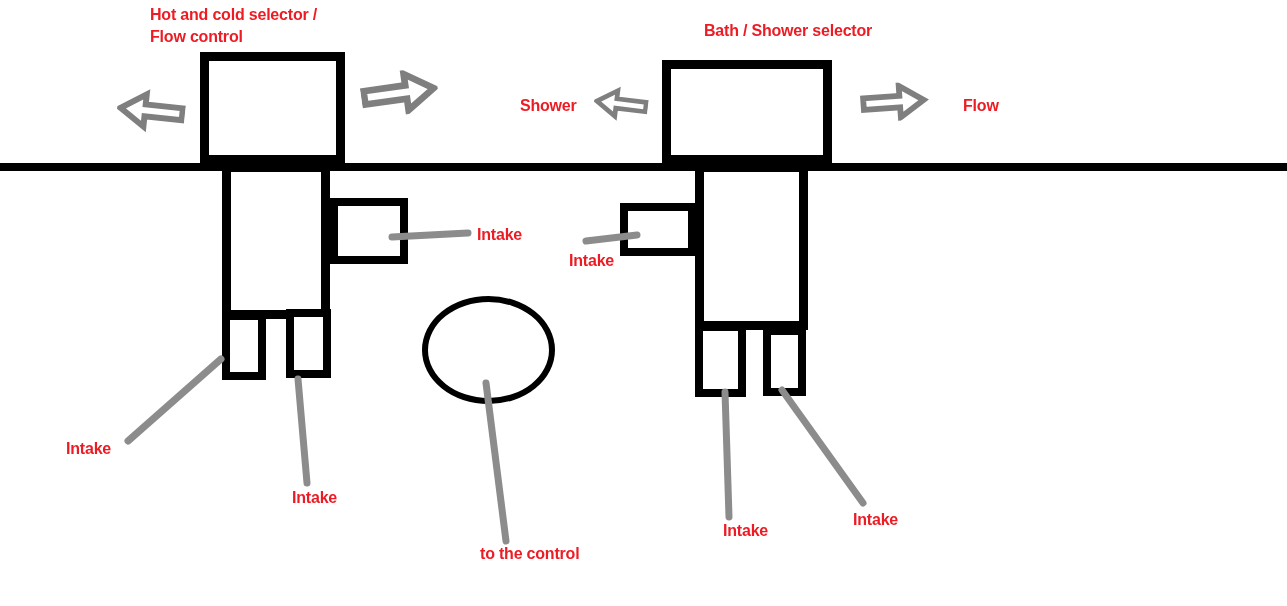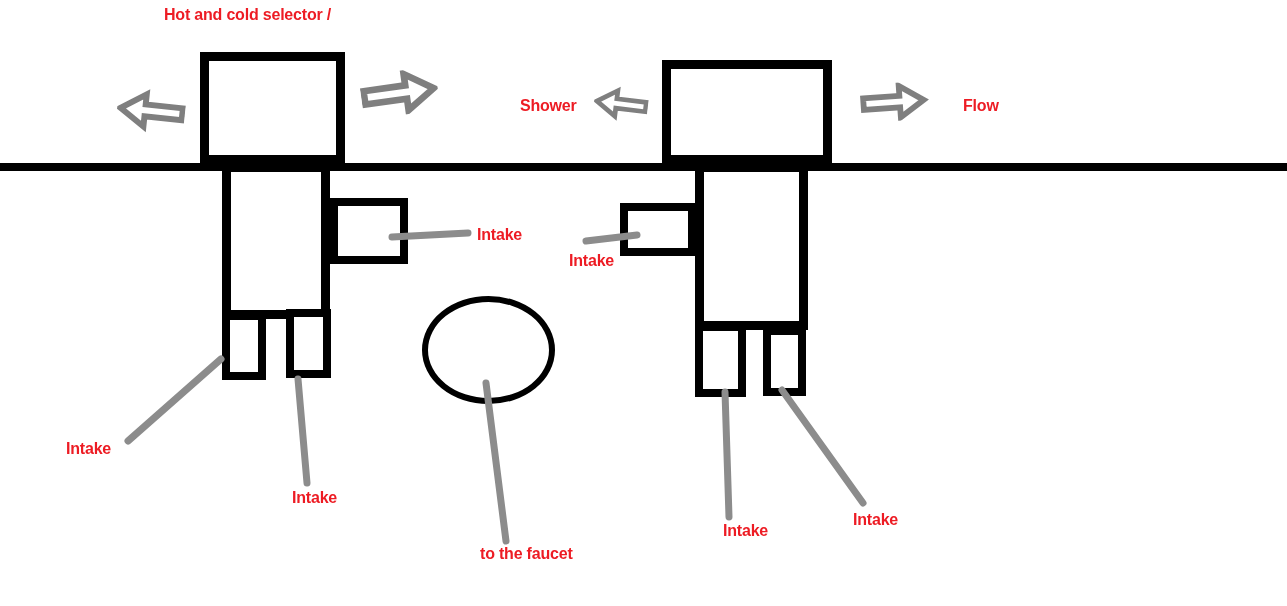--- a/index.html
+++ b/index.html
@@ -37,21 +37,21 @@
   .arrow path { fill:#fff; stroke:#7f7f7f; stroke-width:7; stroke-linejoin:miter; }
   #arrow-far-left        { left:117px; top:87px; width:68px; height:48px; transform:rotate(6deg); }
   #arrow-left-valve-out  { left:361px; top:71px; width:77px; height:44px; transform:rotate(-8deg); }
   #arrow-shower          { left:594px; top:83px; width:54px; height:42px; transform:rotate(7deg); }
   #arrow-bath            { left:855px; top:83px; width:78px; height:38px; transform:rotate(-4deg); }
   
   .red {
     color:#ed1c24; font-weight:bold; font-size:16px; line-height:22px;
     letter-spacing:-0.2px; white-space:nowrap; z-index:4;
   }
-  #t-left-title  { left:164px; top:4px; }
+  #t-left-title  { left:150px; top:4px; }
   #t-right-title { left:704px; top:20px; }
   #t-shower      { left:520px; top:95px; }
   #t-bath        { left:963px; top:95px; }
   #t-intake-ls   { left:477px; top:224px; }
   #t-intake-lb1  { left:66px;  top:438px; }
   #t-intake-lb2  { left:292px; top:487px; }
   #t-faucet      { left:480px; top:543px; }
   #t-intake-rs   { left:569px; top:250px; }
   #t-intake-rb1  { left:723px; top:520px; }
   #t-intake-rb2  { left:853px; top:509px; }
@@ -95,24 +95,26 @@
     <line x1="221" y1="359" x2="128" y2="441"></line>
     <line x1="298" y1="379" x2="307" y2="483"></line>
     <line x1="486" y1="383" x2="506" y2="541"></line>
     <line x1="637" y1="235" x2="586" y2="241"></line>
     <line x1="725" y1="392" x2="729" y2="517"></line>
     <line x1="782" y1="390" x2="863" y2="503"></line>
   </svg>
 
   <div class="abs red" id="t-left-title">
     <div>Hot and cold selector /</div>
+    <div>Flow control</div>
   </div>
+  <div class="abs red" id="t-right-title">Bath / Shower selector</div>
   <div class="abs red" id="t-shower">Shower</div>
   <div class="abs red" id="t-bath">Flow</div>
   <div class="abs red" id="t-intake-ls">Intake</div>
   <div class="abs red" id="t-intake-lb1">Intake</div>
   <div class="abs red" id="t-intake-lb2">Intake</div>
-  <div class="abs red" id="t-faucet">to the faucet</div>
+  <div class="abs red" id="t-faucet">to the control</div>
   <div class="abs red" id="t-intake-rs">Intake</div>
   <div class="abs red" id="t-intake-rb1">Intake</div>
   <div class="abs red" id="t-intake-rb2">Intake</div>
 
 </div>
 
 </body></html>

